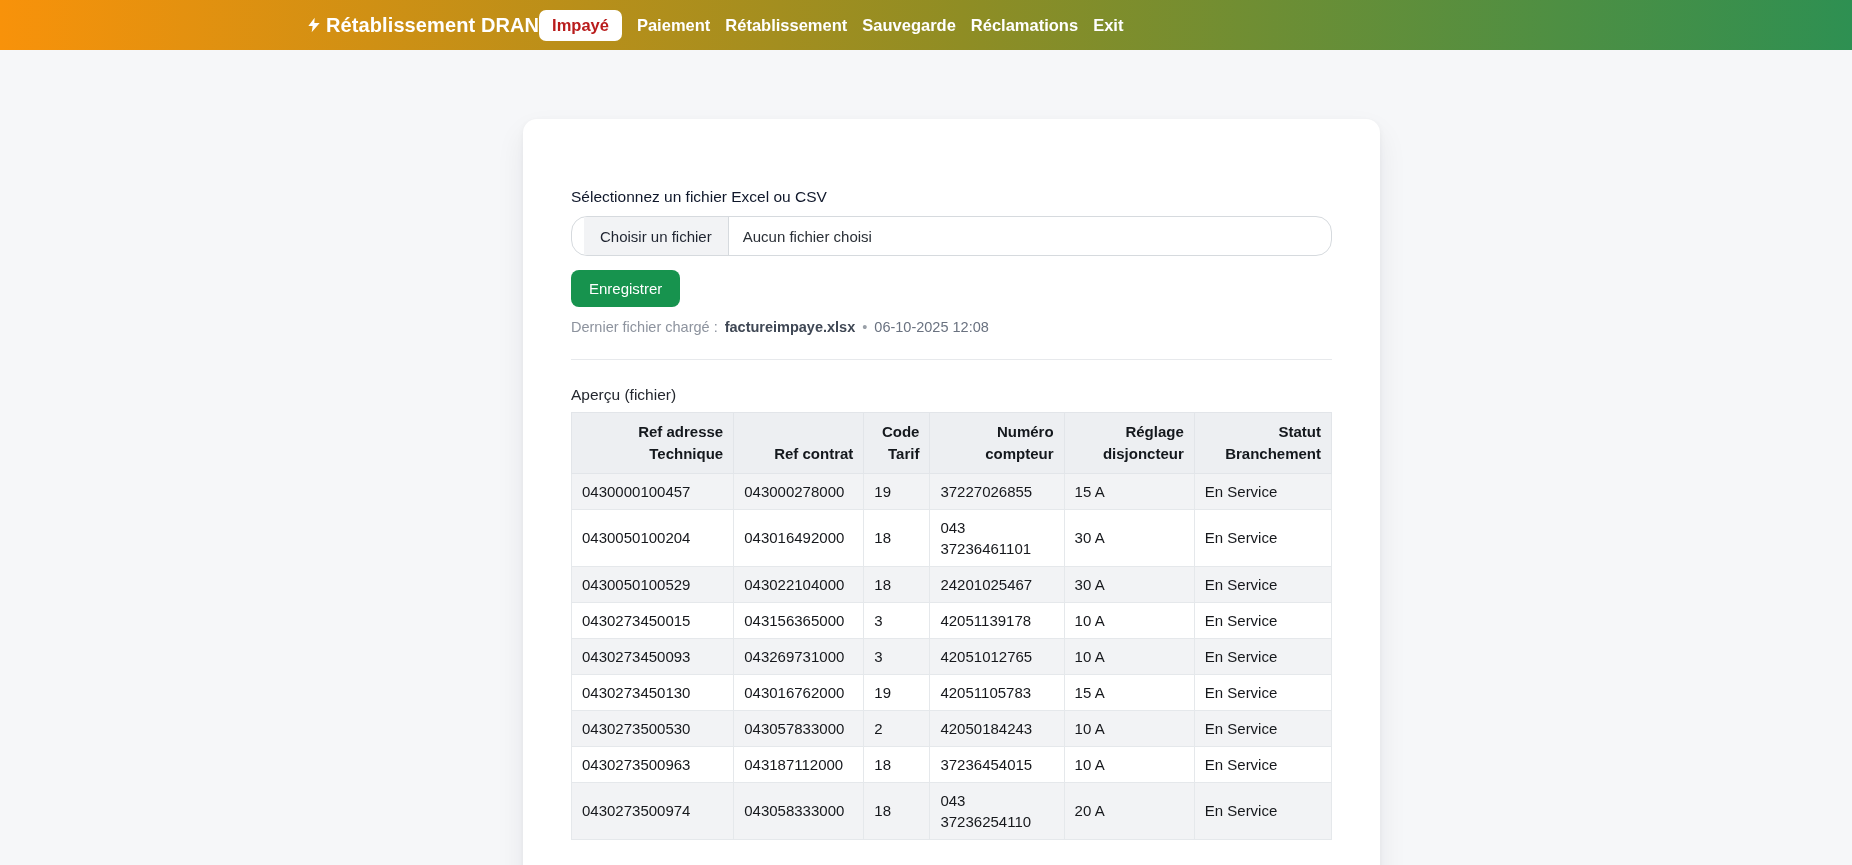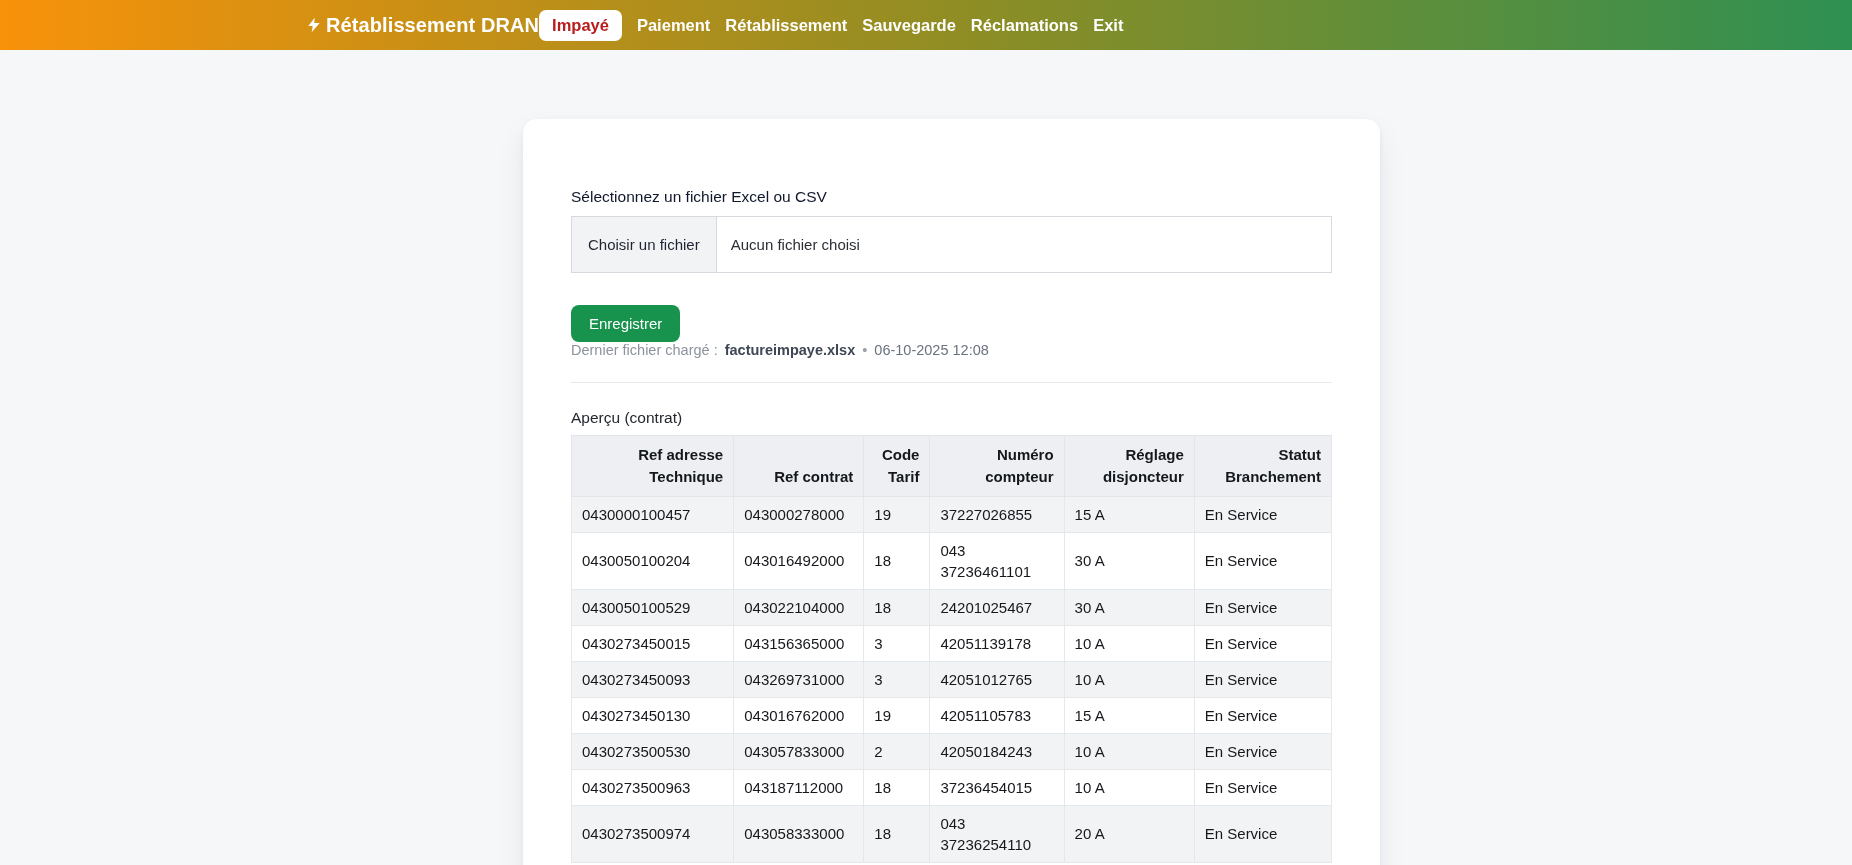--- a/index.html
+++ b/index.html
@@ -42,42 +42,42 @@
   .title-icon {
     width:36px; height:36px; border-radius:50%; background:#FCEFDC;
     display:flex; align-items:center; justify-content:center; flex:0 0 36px;
   }
   .title-text { font-size:23px; font-weight:600; color:#1D2532; letter-spacing:.1px; }
   .title-sub  { font-size:23px; font-weight:600; color:#5D6B7C; }
 
   .field-label { margin-top:23px; font-size:15.5px; color:#0f172a; }
 
   .file-input {
-    margin-top:10px; height:57px; width:100%;
-    border:1px solid #D6DADE; border-radius:0; background:#fff;
-    display:flex; align-items:stretch; overflow:hidden; cursor:pointer;
+    margin-top:10px; height:40px; width:100%;
+    border:1px solid #D6DADE; border-radius:16px; background:#fff;
+    display:flex; align-items:stretch; overflow:hidden; cursor:pointer;padding-left:12px;
   }
   .file-btn {
     background:#F2F3F5; border-right:1px solid #D6DADE;
     display:flex; align-items:center; padding:0 16px;
     font-size:15px; color:#1F2430; white-space:nowrap;
   }
   .file-placeholder {
     display:flex; align-items:center; padding:0 14px;
     font-size:15px; color:#2A2F36;
   }
 
   .save-btn {
-    margin-top:32px; height:37px; padding:0 18px;
+    margin-top:14px; height:37px; padding:0 18px;
     background:#17934E; color:#fff; border:none; border-radius:8px;
     font-size:15px; font-weight:500; font-family:inherit; cursor:pointer;
     display:inline-flex; align-items:center;
   }
 
-  .last-file { font-size:14.5px; color:#8D939E; display:flex; align-items:center; gap:7px; }
+  .last-file { margin-top:12px; font-size:14.5px; color:#8D939E; display:flex; align-items:center; gap:7px; }
   .last-file .fname { font-weight:700; color:#3F4754; }
   .last-file .dot { color:#9AA0A8; }
   .last-file .stamp { color:#6A7280; }
 
   .divider { margin-top:24px; border-top:1px solid #E7E9EC; }
 
   .preview-label { margin-top:26px; font-size:15.5px; font-weight:500; color:#23272E; }
 
   
   table { margin-top:8px; width:100%; border-collapse:collapse; font-size:15px; color:#16181C; table-layout:fixed; }
@@ -127,21 +127,21 @@
 
   <div class="last-file">
     <span>Dernier fichier chargé :</span>
     <span class="fname">factureimpaye.xlsx</span>
     <span class="dot">•</span>
     <span class="stamp">06-10-2025 12:08</span>
   </div>
 
   <div class="divider"></div>
 
-  <div class="preview-label">Aperçu (contrat)</div>
+  <div class="preview-label">Aperçu (fichier)</div>
 
   <table>
     <colgroup>
         <col class="c1">
         <col class="c2">
         <col class="c3">
         <col class="c4">
         <col class="c5">
         <col class="c6">
       </colgroup>

